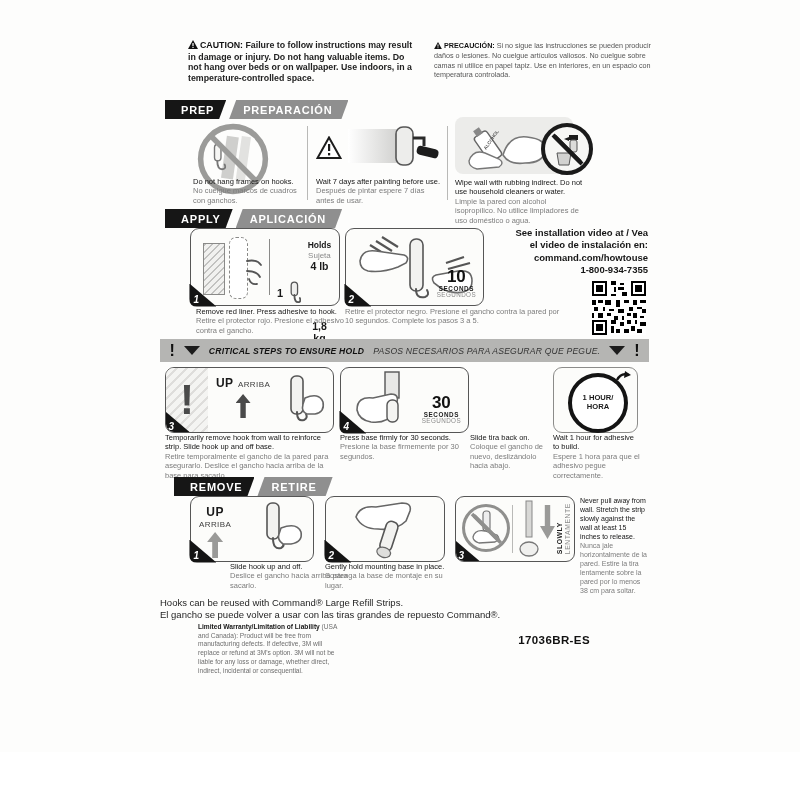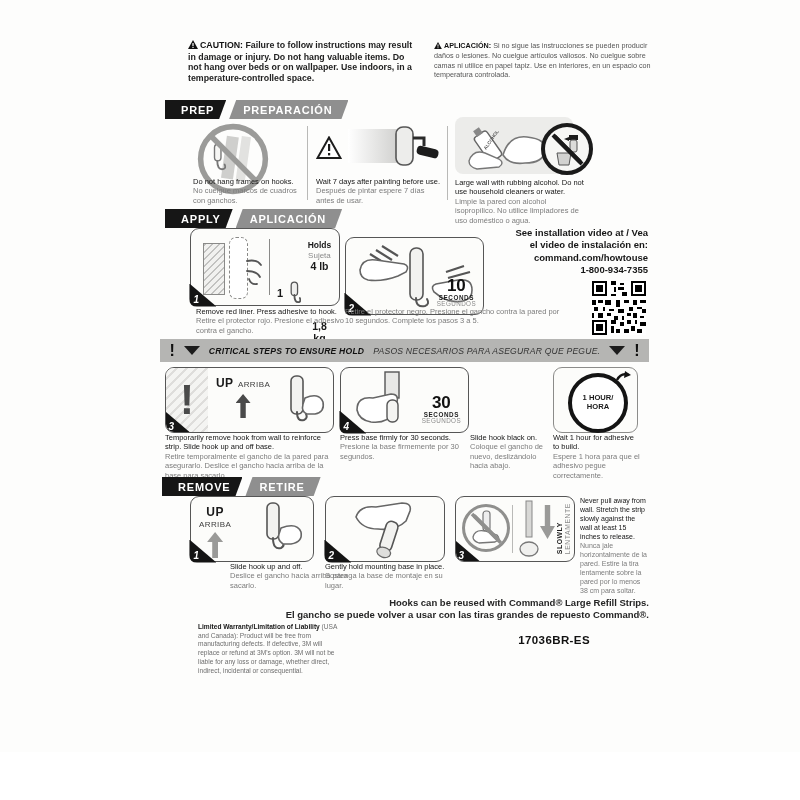--- a/index.html
+++ b/index.html
@@ -53,21 +53,21 @@
   .banner { left:160px; top:339px; width:489px; height:23px; background:#b5b5b3;
             display:flex; align-items:center; justify-content:center; gap:9px; }
   .bang { font-size:16px; font-weight:900; color:#101010; line-height:1; }
   .tri-down { width:0; height:0; border-left:8px solid transparent; border-right:8px solid transparent; border-top:9px solid #1c1c1c; }
   .ban-en { font-style:italic; font-weight:bold; font-size:8.6px; letter-spacing:0.2px; color:#111; }
   .ban-es { font-style:italic; font-size:8.6px; letter-spacing:0.2px; color:#333; }
 
   .vert { writing-mode:vertical-rl; transform:rotate(180deg); font-size:6.8px; letter-spacing:0.6px; }
 
   
-  .reuse { left:160px; width:489px; text-align:right; font-size:9.5px; color:#252525; font-weight:700; }
+  .reuse { left:160px; width:489px; text-align:left; font-size:9.5px; color:#252525; font-weight:400; }
   .warranty { left:198px; top:623px; width:140px; font-size:6.6px; line-height:1.32; color:#6e6e6e; }
   .warranty b { color:#161616; }
   .pcode { left:470px; top:634px; width:120px; text-align:right; font-size:11.5px; font-weight:bold; letter-spacing:0.4px; color:#111; }
 </style>
 </head>
 <body>
 
 <div class="sheet">
 
   <div class="abs cau-en">
@@ -80,21 +80,21 @@
     </span><span class="cau-title">CAUTION:</span>
     <span>Failure to follow instructions may result in damage or injury. Do not hang valuable items. Do not hang over beds or on wallpaper. Use indoors, in a temperature-controlled space.</span>
   </div>
   <div class="abs cau-es">
     <span class="warn-tri">
       <svg width="8" height="7" viewBox="0 0 10 9">
           <path d="M5 0 L10 9 L0 9 Z" fill="#111"></path>
           <rect x="4.4" y="3" width="1.2" height="3" fill="#fff"></rect>
           <rect x="4.4" y="6.8" width="1.2" height="1.2" fill="#fff"></rect>
         </svg>
-    </span><span class="cau-title">APLICACIÓN:</span>
+    </span><span class="cau-title">PRECAUCIÓN:</span>
     <span>Si no sigue las instrucciones se pueden producir daños o lesiones. No cuelgue artículos valiosos. No cuelgue sobre camas ni utilice en papel tapiz. Use en interiores, en un espacio con temperatura controlada.</span>
   </div>
 
   <div class="sec-hdr" style="left:165px; top:100px;">
     <div class="hdr-en">PREP</div>
     <div class="hdr-es">PREPARACIÓN</div>
   </div>
 
   <div class="abs" style="left:196px; top:122px;">
     <svg width="74" height="74" viewBox="0 0 80 80">
@@ -157,21 +157,21 @@
       <svg width="44" height="44" viewBox="0 0 44 44">
         <rect x="24" y="8" width="9" height="5" fill="#1c1c1c"></rect>
         <path d="M24 10 L19 12 L24 14 Z" fill="#1c1c1c"></path>
         <rect x="25" y="13" width="7" height="12" rx="2" fill="#dcdcda" stroke="#555" stroke-width="1"></rect>
         <path d="M12 26 L26 26 L24 38 L14 38 Z" fill="#d2d2d0" stroke="#555" stroke-width="1"></path>
         <line x1="8" y1="8" x2="37" y2="37" stroke="#1a1a1a" stroke-width="4"></line>
       </svg>
     </div>
   </div>
   <div class="abs cap" style="left:455px; top:178px; width:132px;">
-    <div class="cb">Large wall with rubbing alcohol. Do not use household cleaners or water.</div>
+    <div class="cb">Wipe wall with rubbing indirect. Do not use household cleaners or water.</div>
     <div class="cg">Limpie la pared con alcohol isopropílico. No utilice limpiadores de uso doméstico o agua.</div>
   </div>
 
   <div class="sec-hdr" style="left:165px; top:209px;">
     <div class="hdr-en">APPLY</div>
     <div class="hdr-es">APLICACIÓN</div>
   </div>
 
   <div class="stepbox" style="left:190px; top:228px; width:148px; height:76px;">
     <div class="hatch abs" style="left:12px; top:14px; width:20px; height:50px;"></div>
@@ -197,21 +197,21 @@
     </div>
     <div class="badge">
         <span>1</span>
       </div>
   </div>
   <div class="abs cap" style="left:196px; top:307px; width:150px;">
     <div class="cb">Remove red liner. Press adhesive to hook.</div>
     <div class="cg">Retire el protector rojo. Presione el adhesivo contra el gancho.</div>
   </div>
 
-  <div class="stepbox" style="left:345px; top:228px; width:137px; height:76px;margin-top:9px;">
+  <div class="stepbox" style="left:345px; top:228px; width:137px; height:76px;">
     <svg class="abs" style="left:6px; top:4px;" width="125" height="68" viewBox="0 0 125 68">
       <path d="M18 6 L34 16 M24 2 L40 12 M30 -2 L46 8" stroke="#555" stroke-width="2.2" transform="translate(0,6)"></path>
       <rect x="58" y="6" width="13" height="52" rx="6" fill="#f2f2f0" stroke="#555" stroke-width="1.6"></rect>
       <path d="M64 56 Q64 66 73 64 Q78 62 75 57" fill="none" stroke="#555" stroke-width="2" stroke-linecap="round"></path>
       <path d="M8 28 Q10 16 24 18 L52 22 Q58 24 54 30 L46 34 Q30 40 16 38 Q8 36 8 28 Z" fill="#fff" stroke="#666" stroke-width="1.6"></path>
       <path d="M118 30 L96 36 M112 24 L94 30" stroke="#555" stroke-width="2.2"></path>
       <path d="M120 48 Q120 36 106 38 L84 42 Q78 44 82 50 L90 56 Q104 62 114 58 Q120 56 120 48 Z" fill="#fff" stroke="#666" stroke-width="1.6"></path>
     </svg>
     <div class="timer abs" style="right:7px; bottom:6px;">
       <span class="n">10</span>
@@ -287,42 +287,42 @@
     <div class="badge">
         <span>4</span>
       </div>
   </div>
   <div class="abs cap" style="left:340px; top:433px; width:126px;">
     <div class="cb">Press base firmly for 30 seconds.</div>
     <div class="cg">Presione la base firmemente por 30 segundos.</div>
   </div>
 
   <div class="abs cap" style="left:470px; top:433px; width:80px;">
-    <div class="cb">Slide hook black on.</div>
+    <div class="cb">Slide tira back on.</div>
     <div class="cg">Coloque el gancho de nuevo, deslizándolo hacia abajo.</div>
   </div>
 
   <div class="stepbox" style="left:553px; top:367px; width:83px; height:64px; border-color:#8c8c8a;">
     <div class="abs" style="left:14px; top:5px; width:52px; height:52px; border:4px solid #141414; border-radius:50%; background:#fff; display:flex; align-items:center; justify-content:center; text-align:center;">
       <div style="font-size:7.6px; font-weight:bold; line-height:1.15;">
         <div>1 HOUR/</div>
         <div>HORA</div>
       </div>
       <svg style="position:absolute; right:-7px; top:-7px;" width="16" height="16" viewBox="0 0 16 16">
         <path d="M2 10 Q6 2 14 5" fill="none" stroke="#141414" stroke-width="2.4"></path>
         <path d="M10 1 L16 5 L9 8 Z" fill="#141414"></path>
       </svg>
     </div>
   </div>
   <div class="abs cap" style="left:553px; top:433px; width:88px;">
     <div class="cb">Wait 1 hour for adhesive to build.</div>
     <div class="cg">Espere 1 hora para que el adhesivo pegue correctamente.</div>
   </div>
 
-  <div class="sec-hdr" style="left:162px; top:477px;">
+  <div class="sec-hdr" style="left:174px; top:477px;">
     <div class="hdr-en">REMOVE</div>
     <div class="hdr-es">RETIRE</div>
   </div>
 
   <div class="stepbox" style="left:190px; top:496px; width:122px; height:64px;">
     <div class="abs" style="left:8px; top:5px; text-align:center;">
       <div><span class="dir-en">UP</span></div>
       <div class="dir-es">ARRIBA</div>
       <div class="arrow-up" style="width:16px; height:26px; background:#9a9a98; margin:3px auto 0;"></div>
     </div>

